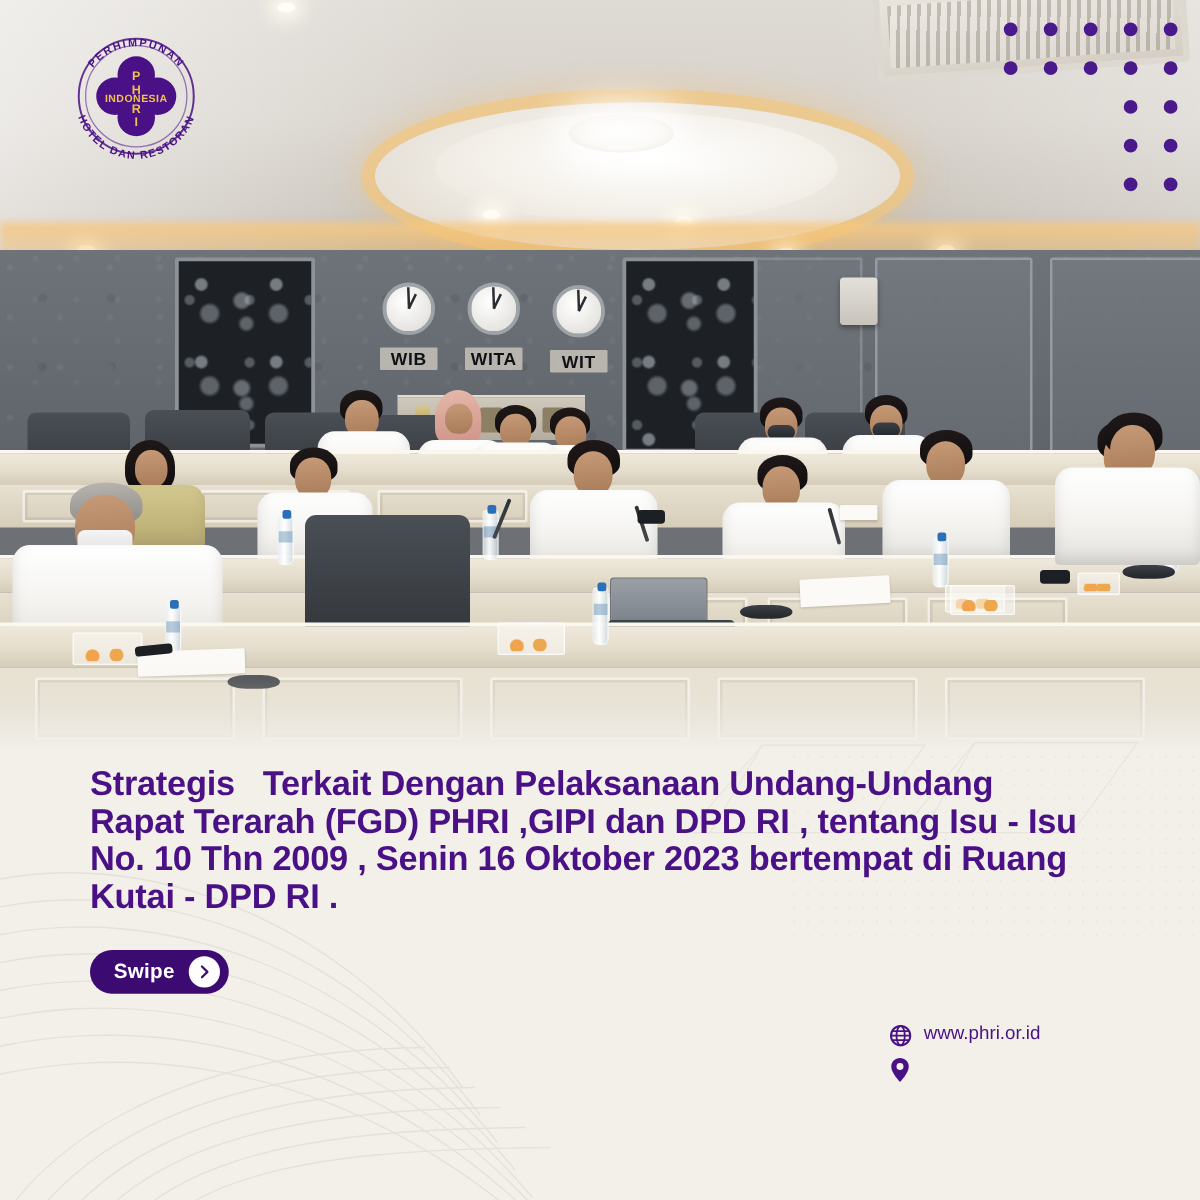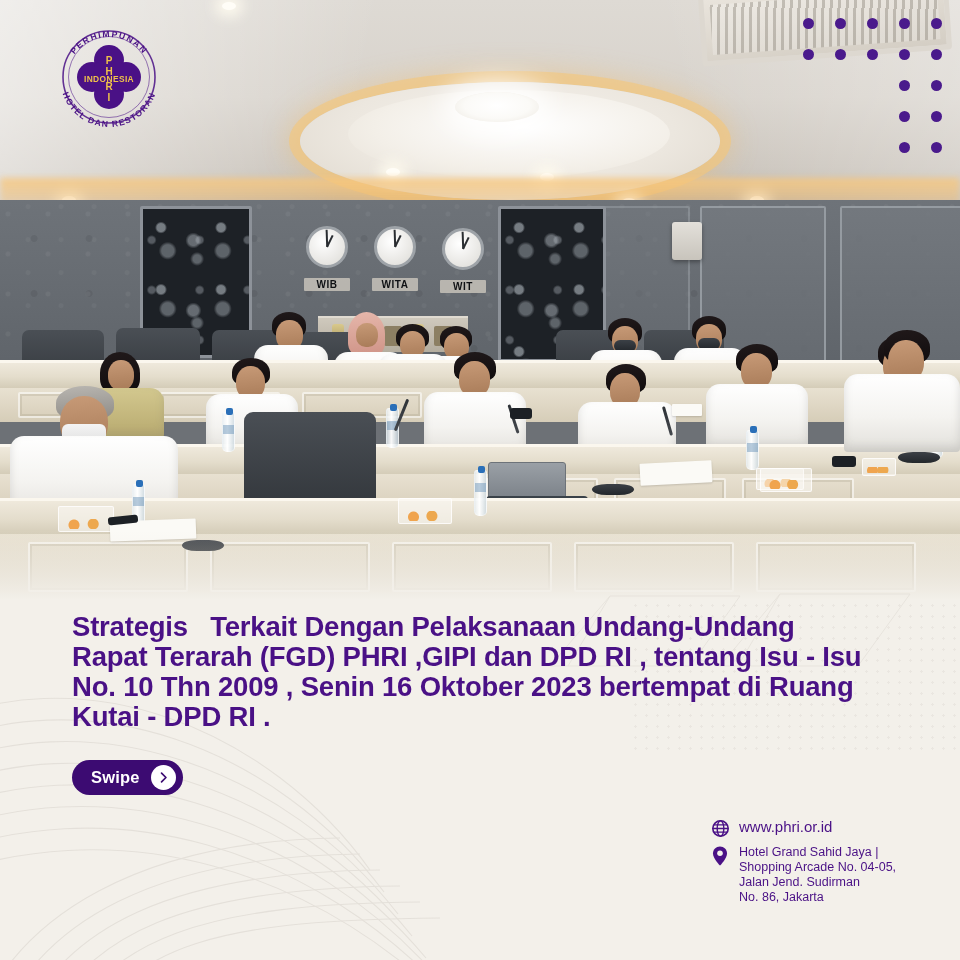--- a/index.html
+++ b/index.html
@@ -141,21 +141,21 @@
     border:3px solid #9ea3a8;
   }
   .clock::before, .clock::after {
     content:""; position:absolute; left:50%; top:50%;
     background:#2a2d31; transform-origin:0 50%;
   }
   .clock::before { width:13px; height:2px; transform:translate(0,-1px) rotate(-64deg); }
   .clock::after  { width:17px; height:1.6px; transform:translate(0,-1px) rotate(-92deg); }
   .clock-label {
     position:absolute; width:46px; text-align:center;
-    font-size:10px; font-weight:700; letter-spacing:.5px;
+    font-size:14px; font-weight:700; letter-spacing:.5px;
     color:#0f1114; background:rgba(205,200,190,.80);
     padding:1px 0; border-radius:1px;
   }
   .trophy-shelf {
     position:absolute; left:318px; top:316px; width:150px; height:36px;
     background:linear-gradient(180deg,#cfc9bd,#b4ad9f);
     border-top:2px solid #e0dbd1;
   }
   .trophy { position:absolute; bottom:4px; width:12px; height:24px;
     background:linear-gradient(180deg,#d9c98c,#9e8d55); border-radius:3px 3px 1px 1px; }
@@ -619,23 +619,17 @@
     </div>
 
     <div class="c-row addr">
       <span class="c-icon">
         <svg viewBox="0 0 20 24" width="18" height="22" aria-hidden="true">
           <path d="M10 1.4 C5.6 1.4 2.2 4.8 2.2 9.1 C2.2 14.6 10 22.6 10 22.6
                    C10 22.6 17.8 14.6 17.8 9.1 C17.8 4.8 14.4 1.4 10 1.4 Z" fill="#4a1186"></path>
           <circle cx="10" cy="8.9" r="3.1" fill="#f3f0ea"></circle>
         </svg>
       </span>
-      <span class="c-addr">
-        <span>Hotel Grand Sahid Jaya |</span>
-        <span>Shopping Arcade No. 04-05,</span>
-        <span>Jalan Jend. Sudirman</span>
-        <span>No. 86, Jakarta</span>
-      </span>
     </div>
 
   </div>
 
 </div>
 
 </body></html>

